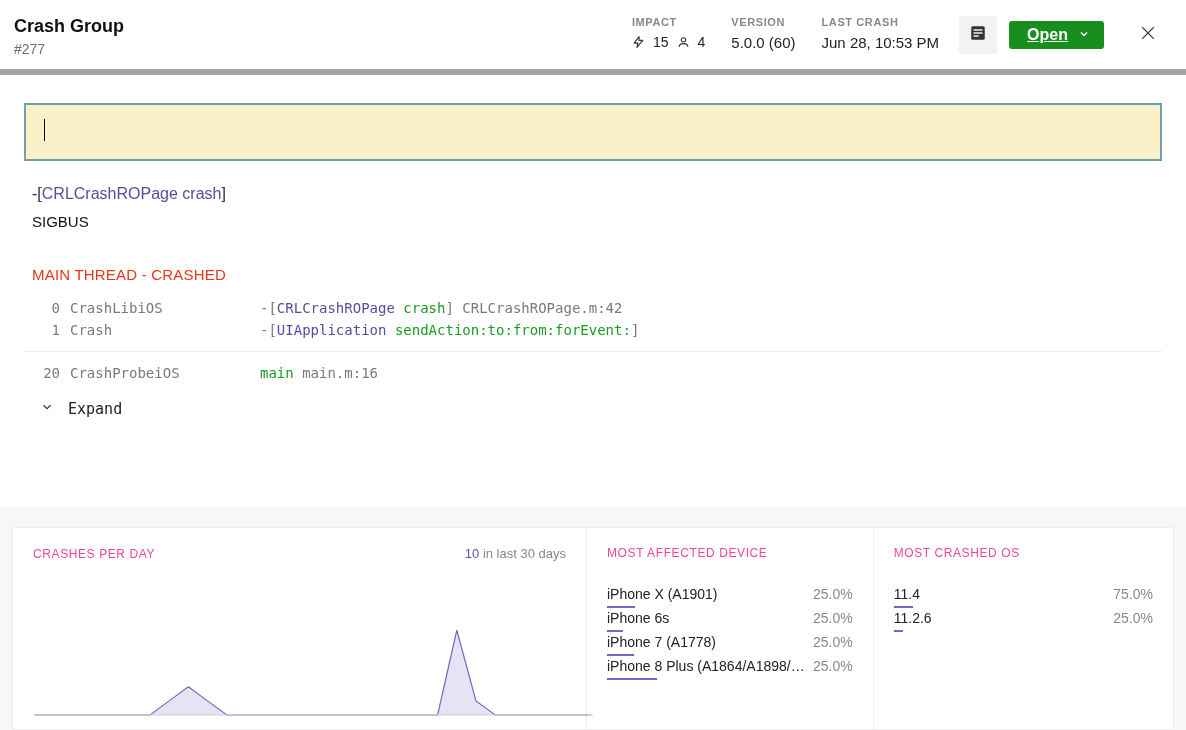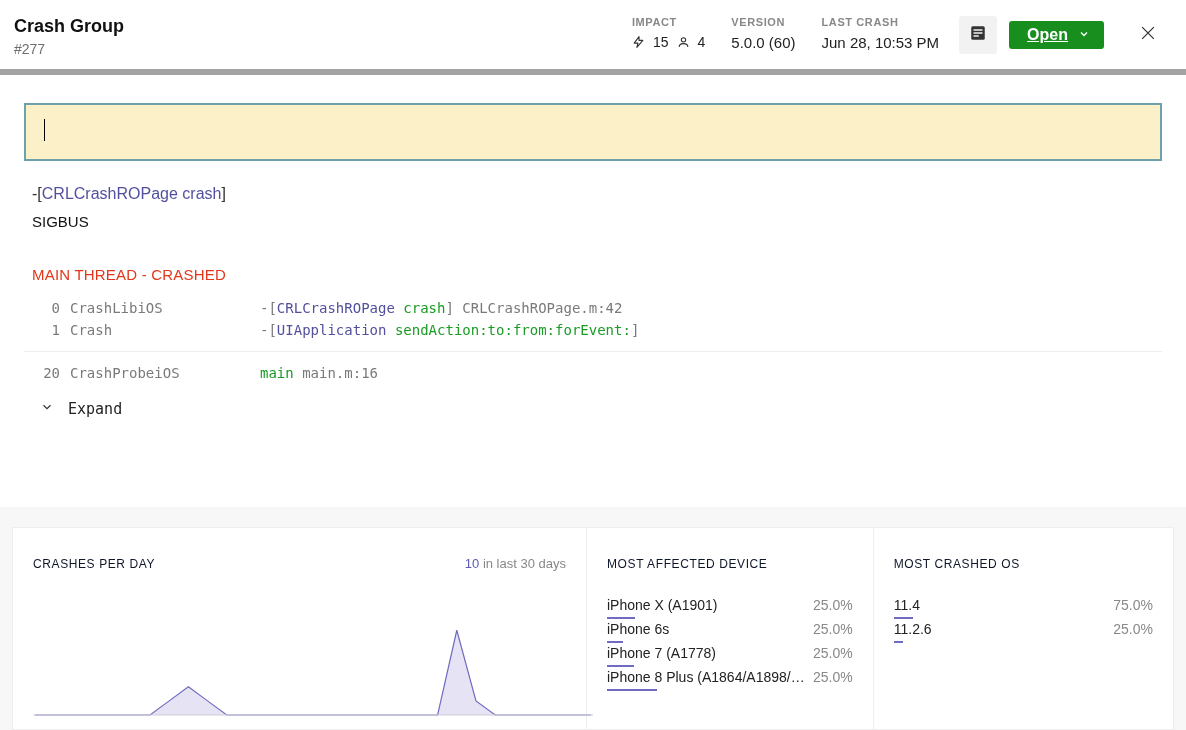--- a/index.html
+++ b/index.html
@@ -94,21 +94,21 @@
     background: #fff;
     border: 1px solid #eee;
     display: flex;
     height: 203px;
     overflow: hidden;
   }
   .stats-pane { padding: 18px 20px 0 20px; }
   .stats-pane.chart { flex: 0 0 574px; border-right: 1px solid #eee; position: relative; }
   .stats-pane.dev   { flex: 0 0 282px; border-right: 1px solid #eee; }
   .stats-pane.os    { flex: 1 1 auto; }
-  .stats-label { font-size: 12px; letter-spacing: 0.6px; color: #0f172a; font-weight: 500; margin-top: 11px; }
+  .stats-label { font-size: 12px; letter-spacing: 0.6px; color: #ec4899; font-weight: 500; }
   .chart-head { display: flex; justify-content: space-between; align-items: baseline; }
   .chart-sub  { font-size: 13px; color: #888; }
   .chart-sub .n { color: #5c5ab5; font-weight: 500; }
   .chart-svg  { position: absolute; left: 20px; right: 0; bottom: 10px; height: 125px; }
   .baseline { stroke: #cfcfd8; stroke-width: 1; }
   .spark-fill { fill: #e6e4f4; }
   .spark-line { fill: none; stroke: #6e6bc1; stroke-width: 1.2; }
 
   .dist-list { margin-top: 26px; display: flex; flex-direction: column; gap: 2px; font-size: 14px; }
   .dist-row { display: flex; justify-content: space-between; align-items: baseline; gap: 6px; }

